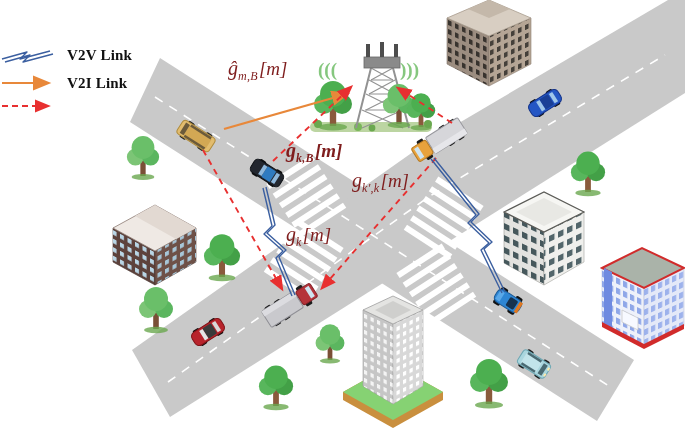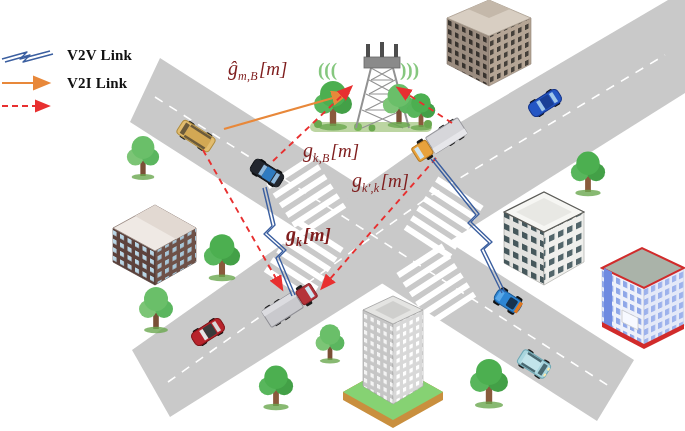--- a/index.html
+++ b/index.html
@@ -355,23 +355,23 @@
         <path d="M0,0 L8.5,3.5 L0,7 Z" fill="#e83030"></path>
           </marker>
         </defs>
       <line x1="2" y1="11" x2="48" y2="11" stroke="#e83030" stroke-width="1.9" stroke-dasharray="6 4" marker-end="url(#larrR)"></line>
     </svg>
   </div>
 
   <div class="mathlabel" style="left:228px;top:57px;">
     <span>ĝ</span><sub>m,B</sub><span class="arg">[m]</span>
   </div>
-  <div class="mathlabel" style="left:303px;top:139px;">
+  <div class="mathlabel" style="left:286px;top:139px;font-weight:bold;">
     <span>g</span><sub>k,B</sub><span class="arg">[m]</span>
   </div>
   <div class="mathlabel" style="left:352px;top:169px;text-align:center;">
     <span>g</span><sub>k′,k</sub><span class="arg">[m]</span>
   </div>
-  <div class="mathlabel" style="left:286px;top:223px;font-weight:bold;">
+  <div class="mathlabel" style="left:286px;top:223px;">
     <span>g</span><sub>k</sub><span class="arg">[m]</span>
   </div>
 
 </div>
 
 </body></html>

